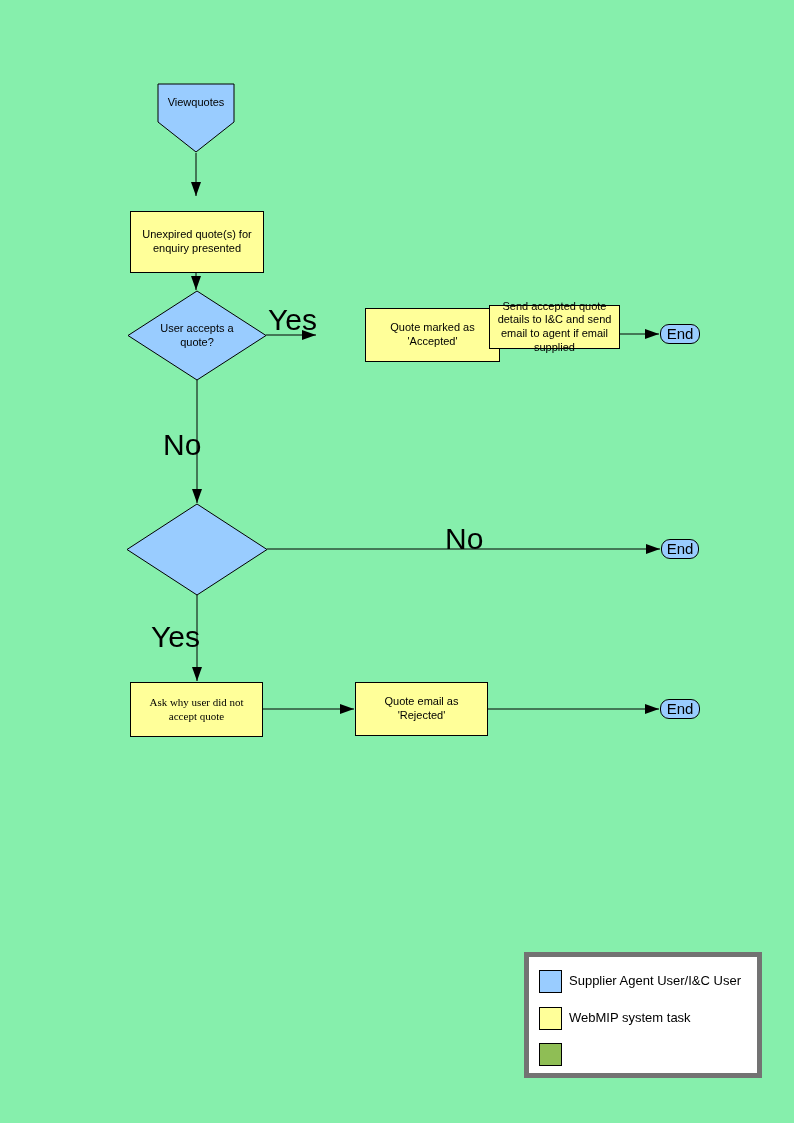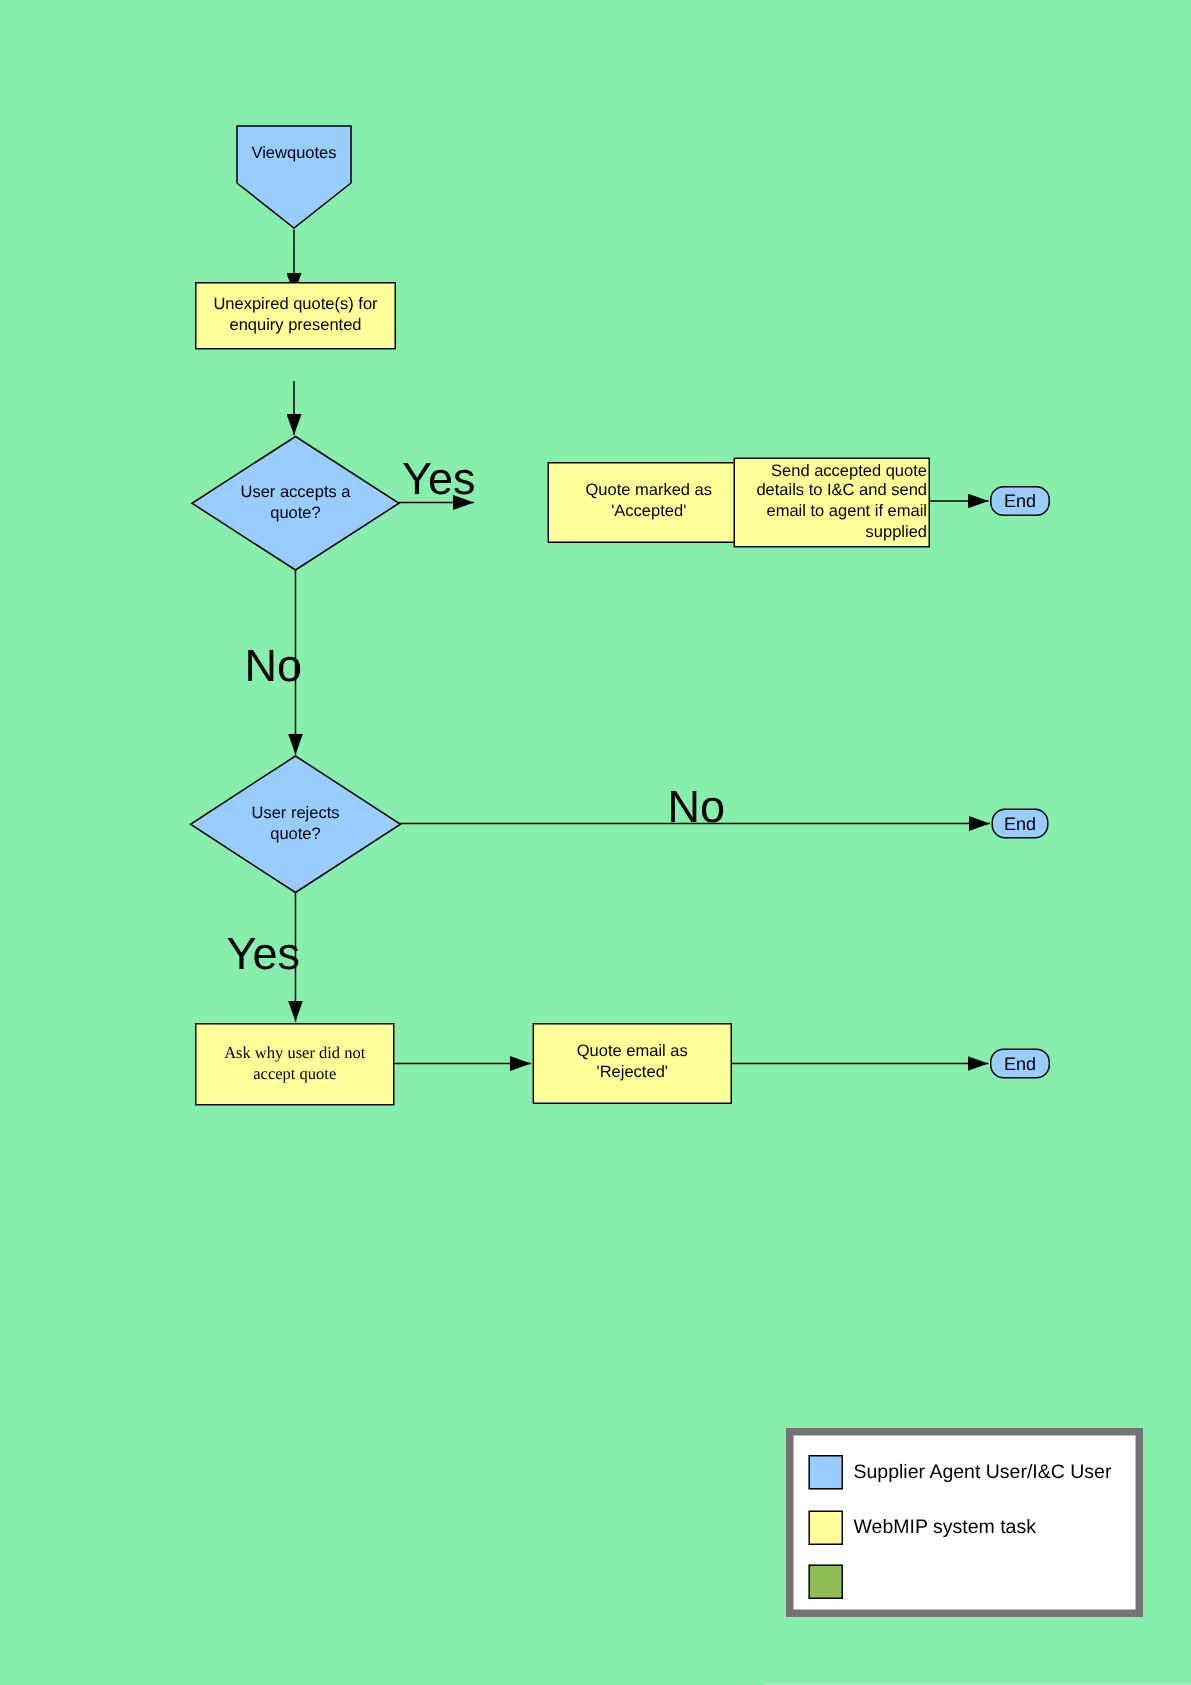--- a/index.html
+++ b/index.html
@@ -10,21 +10,21 @@
   #page { position:relative; width:794px; height:1123px; overflow:hidden; background:#86efac; }
   svg.layer { position:absolute; left:0; top:0; width:794px; height:1123px; }
 
   .node {
     position:absolute; box-sizing:border-box;
     border:1px solid #000;
     display:flex; align-items:center; justify-content:center;
     text-align:center; font-size:11px; line-height:1.25;
   }
   .task { background:#FFFF99; }
-  .endnode { background:#99CCFF; border-radius:9px; font-size:12px; }
+  .endnode { background:#99CCFF; border-radius:9px; font-size:15px; }
 
   .overlay {
     position:absolute; display:flex; align-items:center; justify-content:center;
     text-align:center; font-size:11px; line-height:1.25; pointer-events:none;
   }
   .overlay .inner { display:block; }
 
   .biglabel {
     position:absolute; font-size:30px; line-height:1; white-space:nowrap;
   }
@@ -74,39 +74,36 @@
     <line x1="267" y1="549" x2="660" y2="549" stroke="#000" stroke-width="1" marker-end="url(#arrow)"></line>
     <line x1="197" y1="595" x2="197" y2="681" stroke="#000" stroke-width="1" marker-end="url(#arrow)"></line>
     <line x1="263" y1="709" x2="354" y2="709" stroke="#000" stroke-width="1" marker-end="url(#arrow)"></line>
     <line x1="488" y1="709" x2="659" y2="709" stroke="#000" stroke-width="1" marker-end="url(#arrow)"></line>
   </svg>
 
   <div class="overlay" style="left:158px; top:84px; width:76px; height:38px;">
     <span class="inner">Viewquotes</span>
   </div>
 
-  <div class="node task" style="left:130px; top:188px; width:134px; height:45px;">
+  <div class="node task" style="left:130px; top:211px; width:134px; height:62px;">
     <span class="inner" style="width:118px;">Unexpired quote(s) for enquiry presented</span>
   </div>
 
   <div class="overlay" style="left:128px; top:291px; width:138px; height:89px;">
     <span class="inner" style="width:90px;">User accepts a quote?</span>
   </div>
 
   <div class="node task" style="left:317px; top:308px; width:135px; height:54px;margin-left:48px;">
     <span class="inner" style="width:110px;">Quote  marked as 'Accepted'</span>
   </div>
 
-  <div class="node task" style="left:489px; top:305px; width:131px; height:60px;text-align:right;">
+  <div class="node task" style="left:489px; top:305px; width:131px; height:44px;">
     <span class="inner" style="width:127px;">Send accepted quote details to I&amp;C and send email to agent if email supplied</span>
   </div>
 
-  <div class="overlay" style="left:127px; top:504px; width:140px; height:91px;">
-    <span class="inner" style="width:80px;">User rejects quote?</span>
-  </div>
 
   <div class="node task" style="left:130px; top:682px; width:133px; height:55px;">
     <span class="inner" style="width:115px;font-family:Liberation Serif, serif;">Ask why user did not accept quote</span>
   </div>
 
   <div class="node task" style="left:355px; top:682px; width:133px; height:54px;">
     <span class="inner" style="width:110px;">Quote  email as 'Rejected'</span>
   </div>
 
   <div class="node endnode" style="left:660px; top:324px; width:40px; height:20px;">

